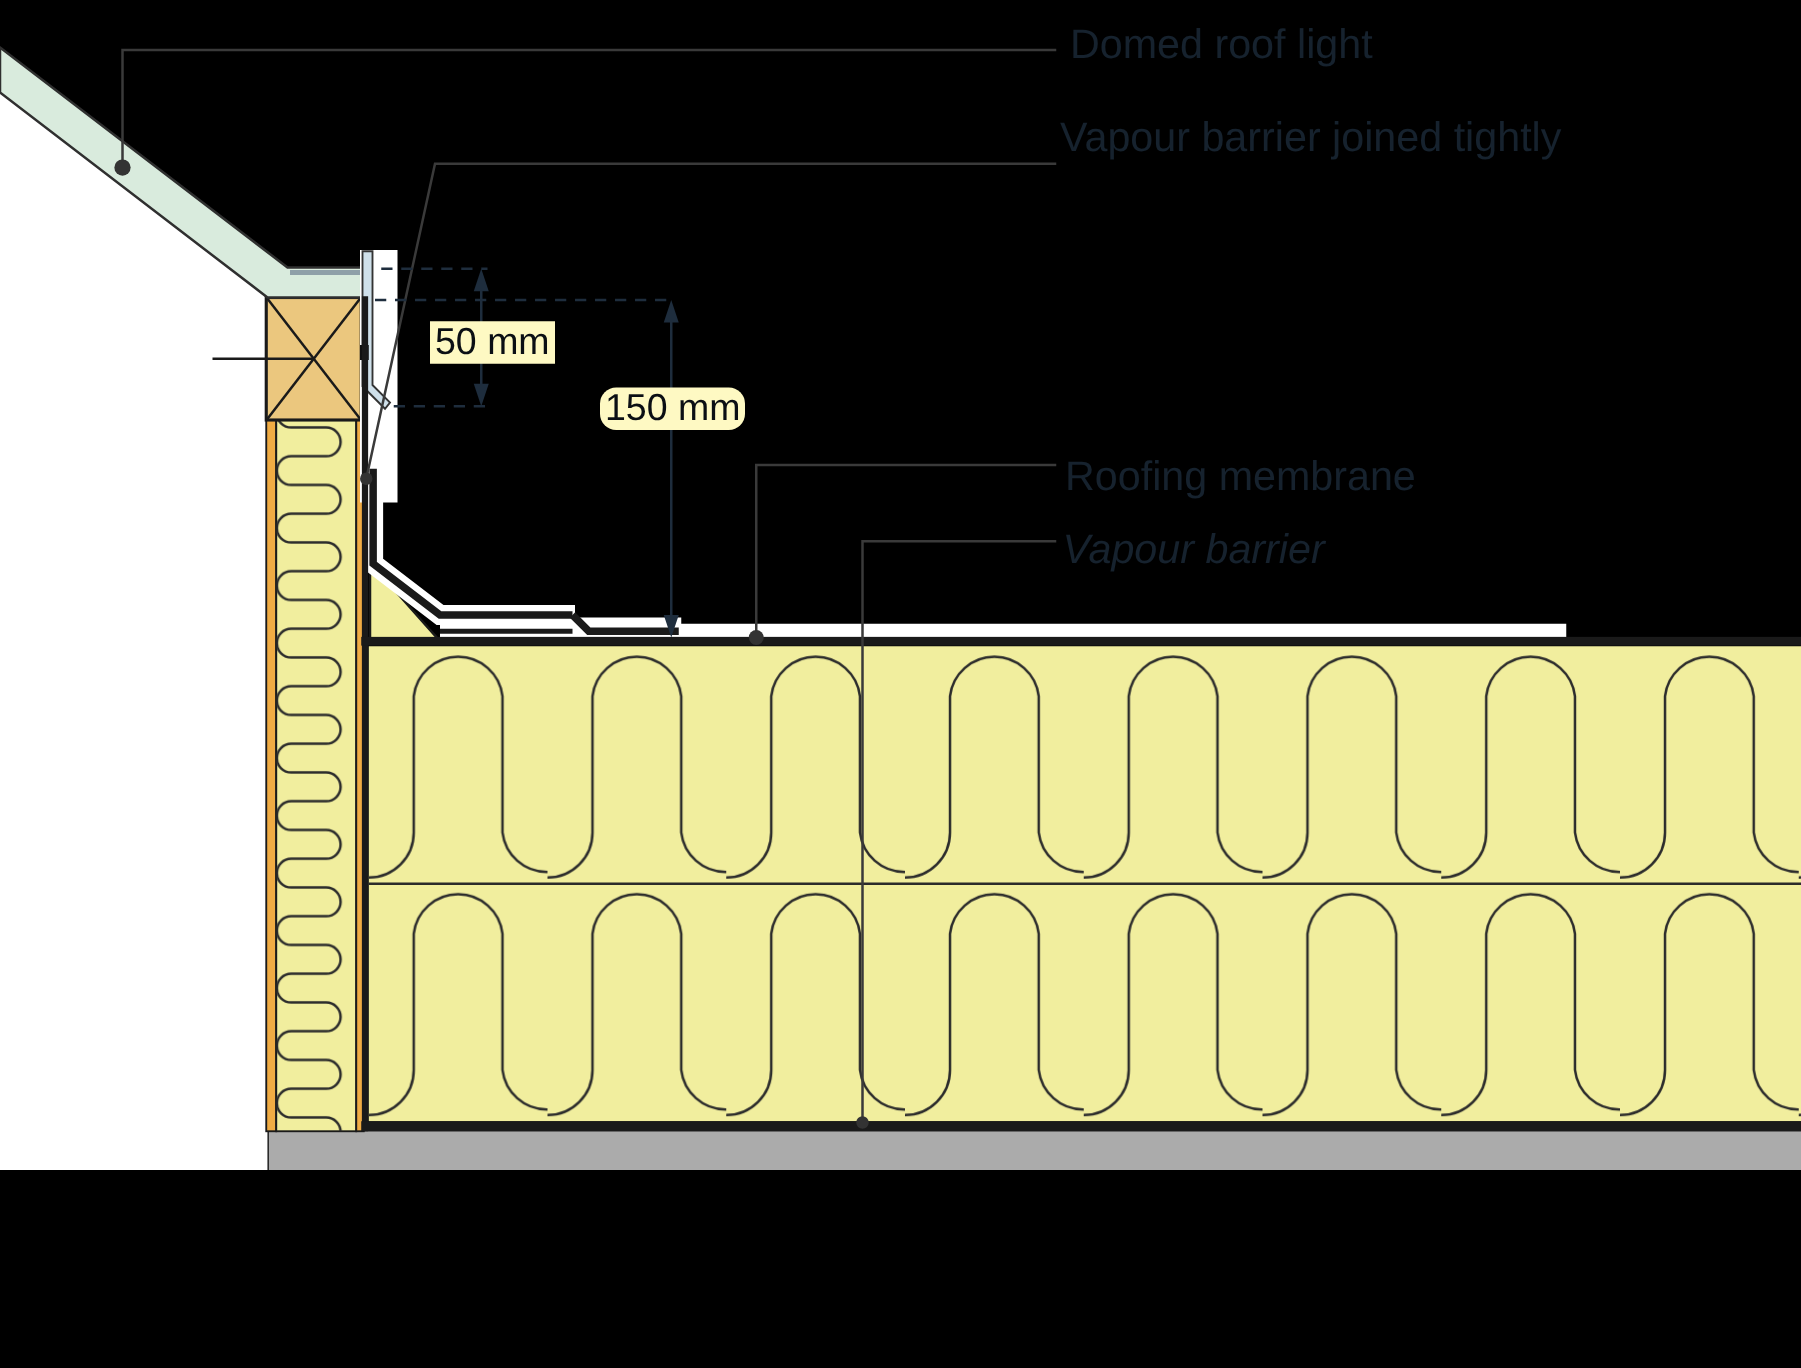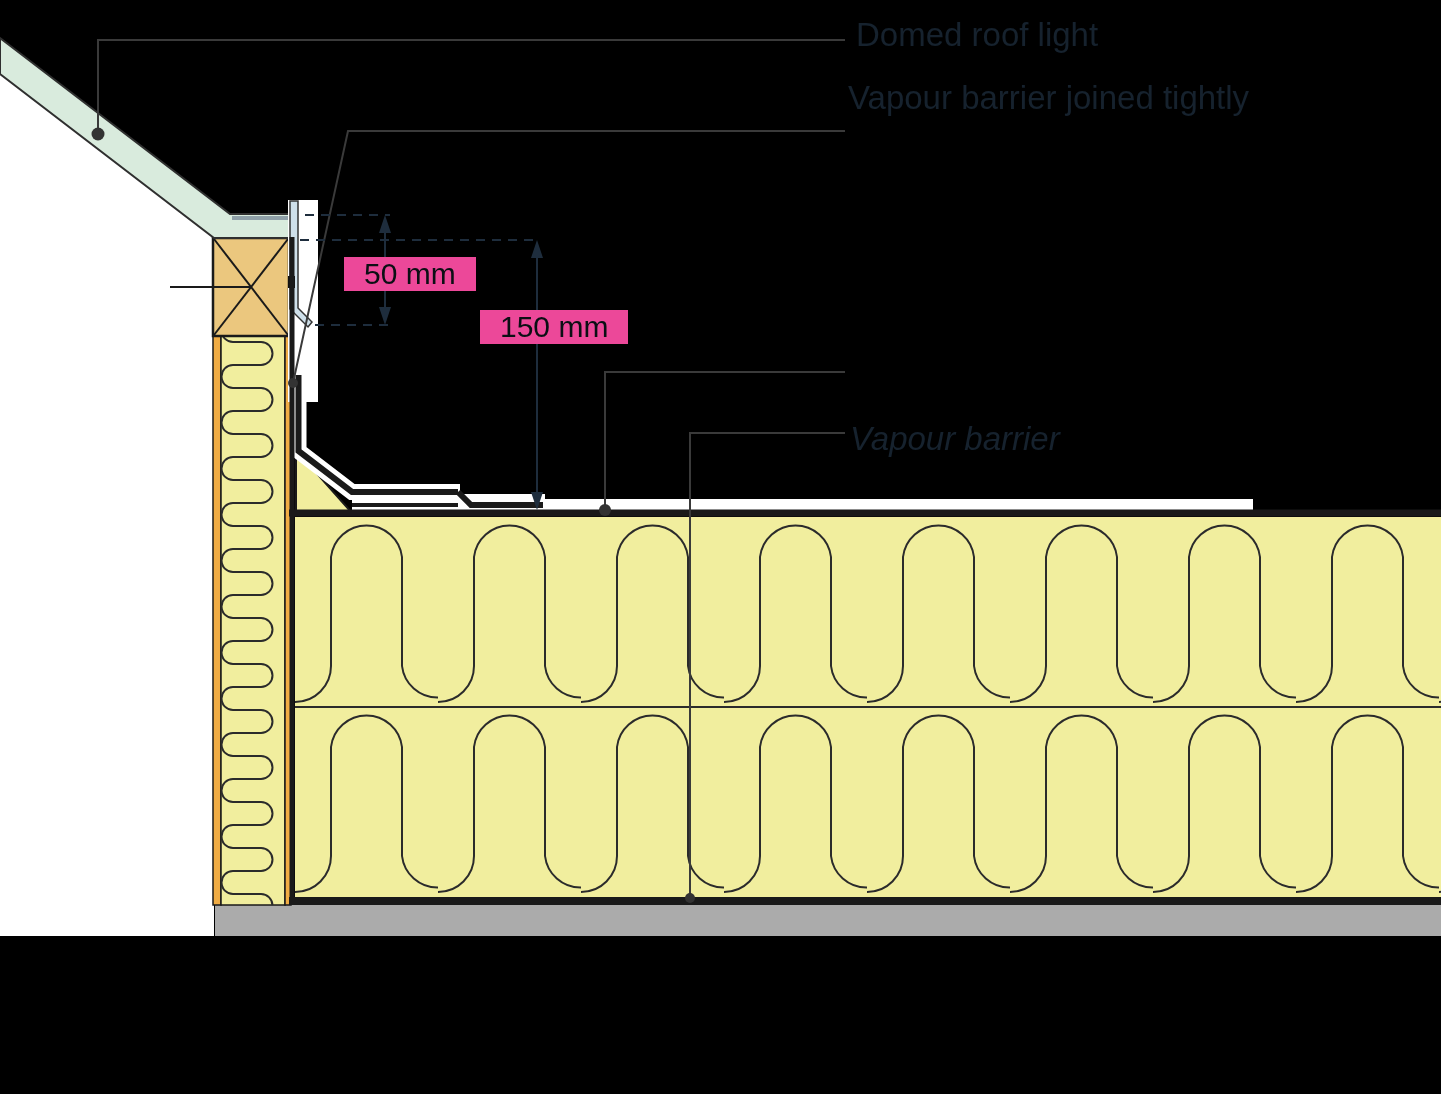--- a/index.html
+++ b/index.html
@@ -14,25 +14,25 @@
   .label{
     position:absolute;
     font-size:33px;
     line-height:47px;
     color:#16222e;
     white-space:nowrap;
     letter-spacing:0;
   }
   .dim{
     position:absolute;
-    background:#ec4899;
+    background:#fef9c3;
     color:#0b0f14;
     font-size:30px;
     line-height:34px;
-    padding:0 20px;
+    padding:0 4px;
     white-space:nowrap;
   }
 </style>
 </head>
 <body>
 
 <div id="stage">
 
   <svg id="drawing" width="1441" height="1094" viewBox="0 0 1441 1094">
     <defs>
@@ -117,24 +117,25 @@
     <g fill="#1e2d3d">
       <polygon points="385,215 379,233 391,233"></polygon>
       <polygon points="385,325 379,307 391,307"></polygon>
       <polygon points="537,240 531,258 543,258"></polygon>
       <polygon points="537,510 531,492 543,492"></polygon>
     </g>
   </svg>
 
   <div class="label" style="left:856px;top:11px;">Domed roof light</div>
 
-  <div class="label" style="left:848px;top:74px;">
+  <div class="label" style="left:848px;top:86px;">
     <div>Vapour barrier joined tightly</div>
   </div>
 
+  <div class="label" style="left:852px;top:357px;">Roofing membrane</div>
 
   <div class="label" style="left:850px;top:415px;font-style:italic;">Vapour barrier</div>
 
   <div class="dim" style="left:344px;top:257px;">50 mm</div>
 
-  <div class="dim" style="left:480px;top:310px;">150 mm</div>
+  <div class="dim" style="left:480px;top:310px;border-radius:13px;">150 mm</div>
 
 </div>
 
 </body></html>

